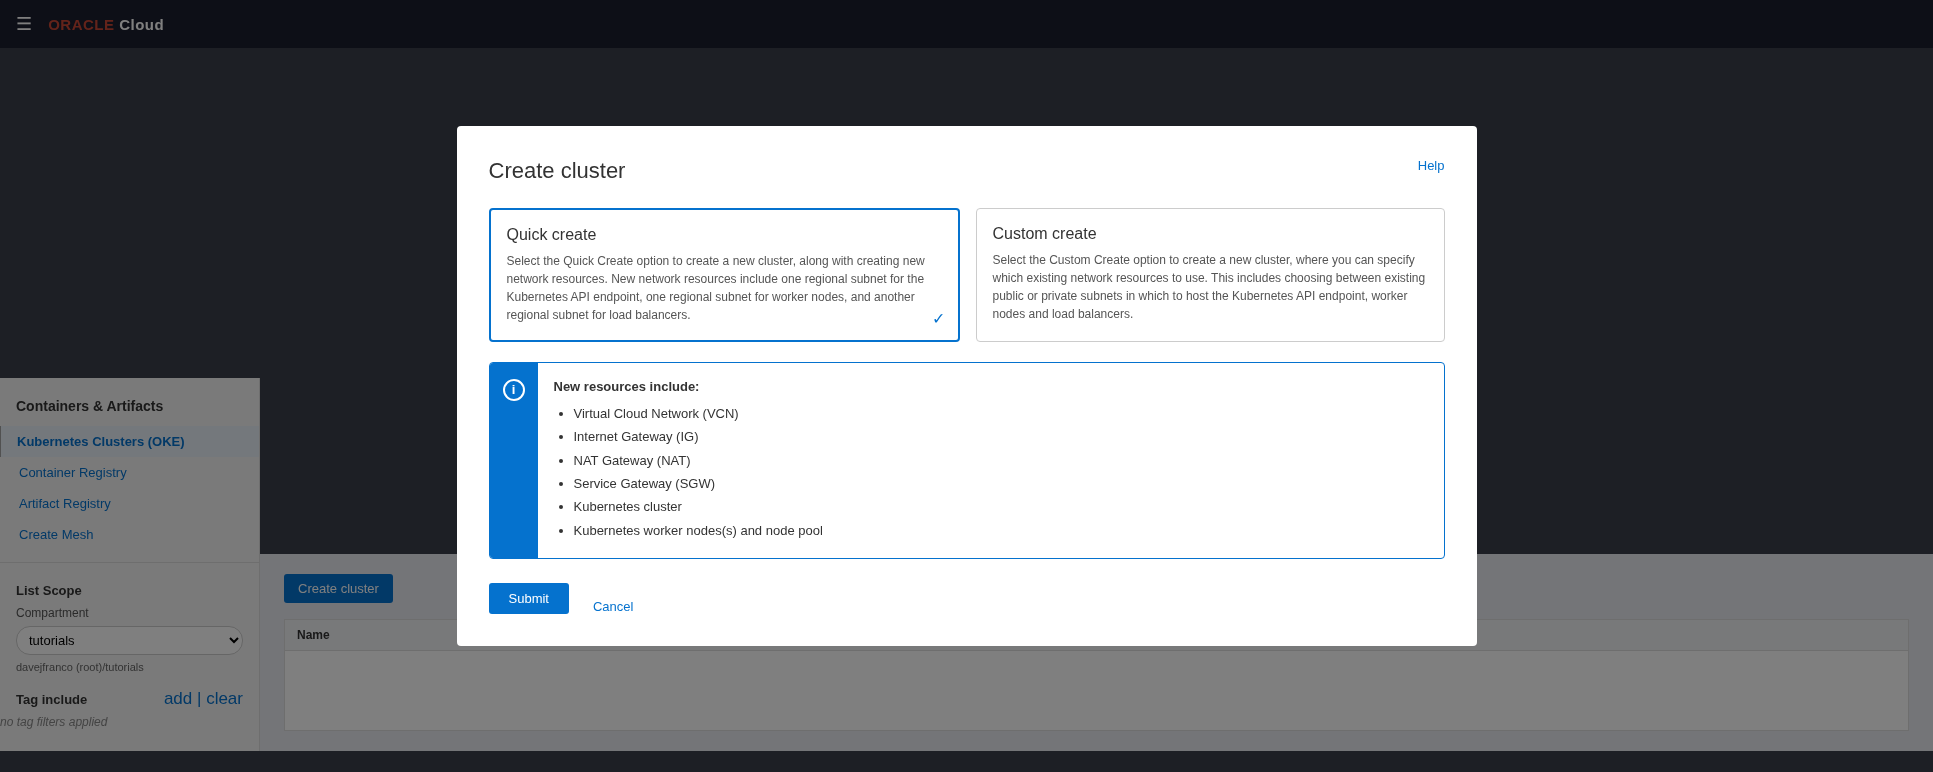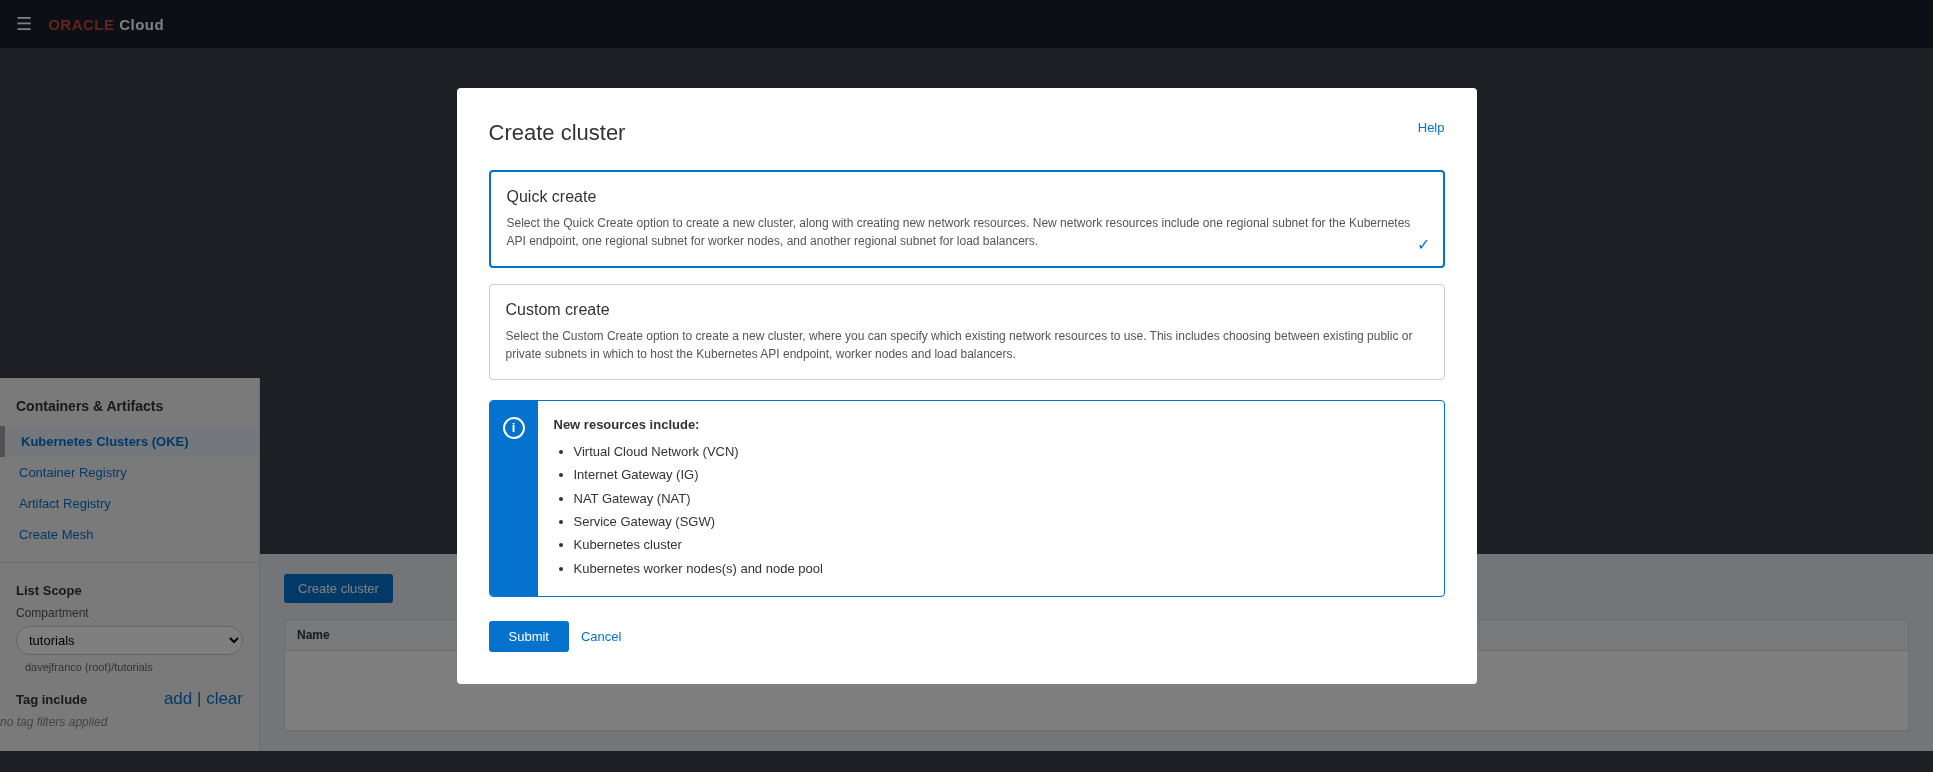--- a/index.html
+++ b/index.html
@@ -56,21 +56,21 @@
     }
     .sidebar-item {
       padding: 8px 16px;
       font-size: 13px;
       color: #0572ce;
       cursor: pointer;
       border-left: 3px solid transparent;
     }
     .sidebar-item.active {
       color: #0572ce;
-      border-left: 5px solid #a3a3a3;
+      border-left: 1px solid #a3a3a3;
       background: #e8f0f8;
       font-weight: 600;
     }
     .sidebar-divider { border: none; border-top: 1px solid #ddd; margin: 12px 0; }
     .list-scope-title {
       font-size: 13px;
       font-weight: 600;
       color: #333;
       padding: 8px 16px 4px;
     }
@@ -84,21 +84,21 @@
       width: calc(100% - 32px);
       padding: 5px 8px;
       border: 1px solid #ccc;
       border-radius: 14px;
       font-size: 13px;
       background: #fff;
     }
     .compartment-path {
       font-size: 11px;
       color: #666;
-      padding: 2px 25px 8px;
+      padding: 2px 16px 8px;
     }
     .tag-filters-row {
       display: flex;
       align-items: center;
       justify-content: space-between;
       padding: 8px 16px 4px;
     }
     .tag-filters-label { font-size: 13px; font-weight: 600; color: #333; }
     .tag-links { font-size: 17px; color: #0572ce; }
     .tag-links a { color: #0572ce; text-decoration: none; cursor: pointer; }
@@ -184,21 +184,20 @@
       color: #0572ce;
       text-decoration: none;
       font-size: 13px;
     }
 
     
     .options-row {
       display: flex;
       gap: 16px;
       margin-bottom: 20px;
-      flex-direction: column;
     }
     .option-card {
       flex: 1;
       border: 1px solid #ccc;
       border-radius: 4px;
       padding: 16px;
       cursor: pointer;
       position: relative;
     }
     .option-card.selected {
@@ -264,22 +263,22 @@
     }
     .info-box-content ul {
       margin-top: 8px;
       padding-left: 20px;
       line-height: 1.8;
     }
 
     
     .modal-footer {
       display: flex;
-      gap: 12px;
-      align-items: center;
+      gap: 24px;
+      align-items: flex-end;
     }
     .submit-btn {
       background: #0572ce;
       color: #fff;
       border: none;
       padding: 8px 20px;
       border-radius: 3px;
       font-size: 13px;
       cursor: pointer;
     }

